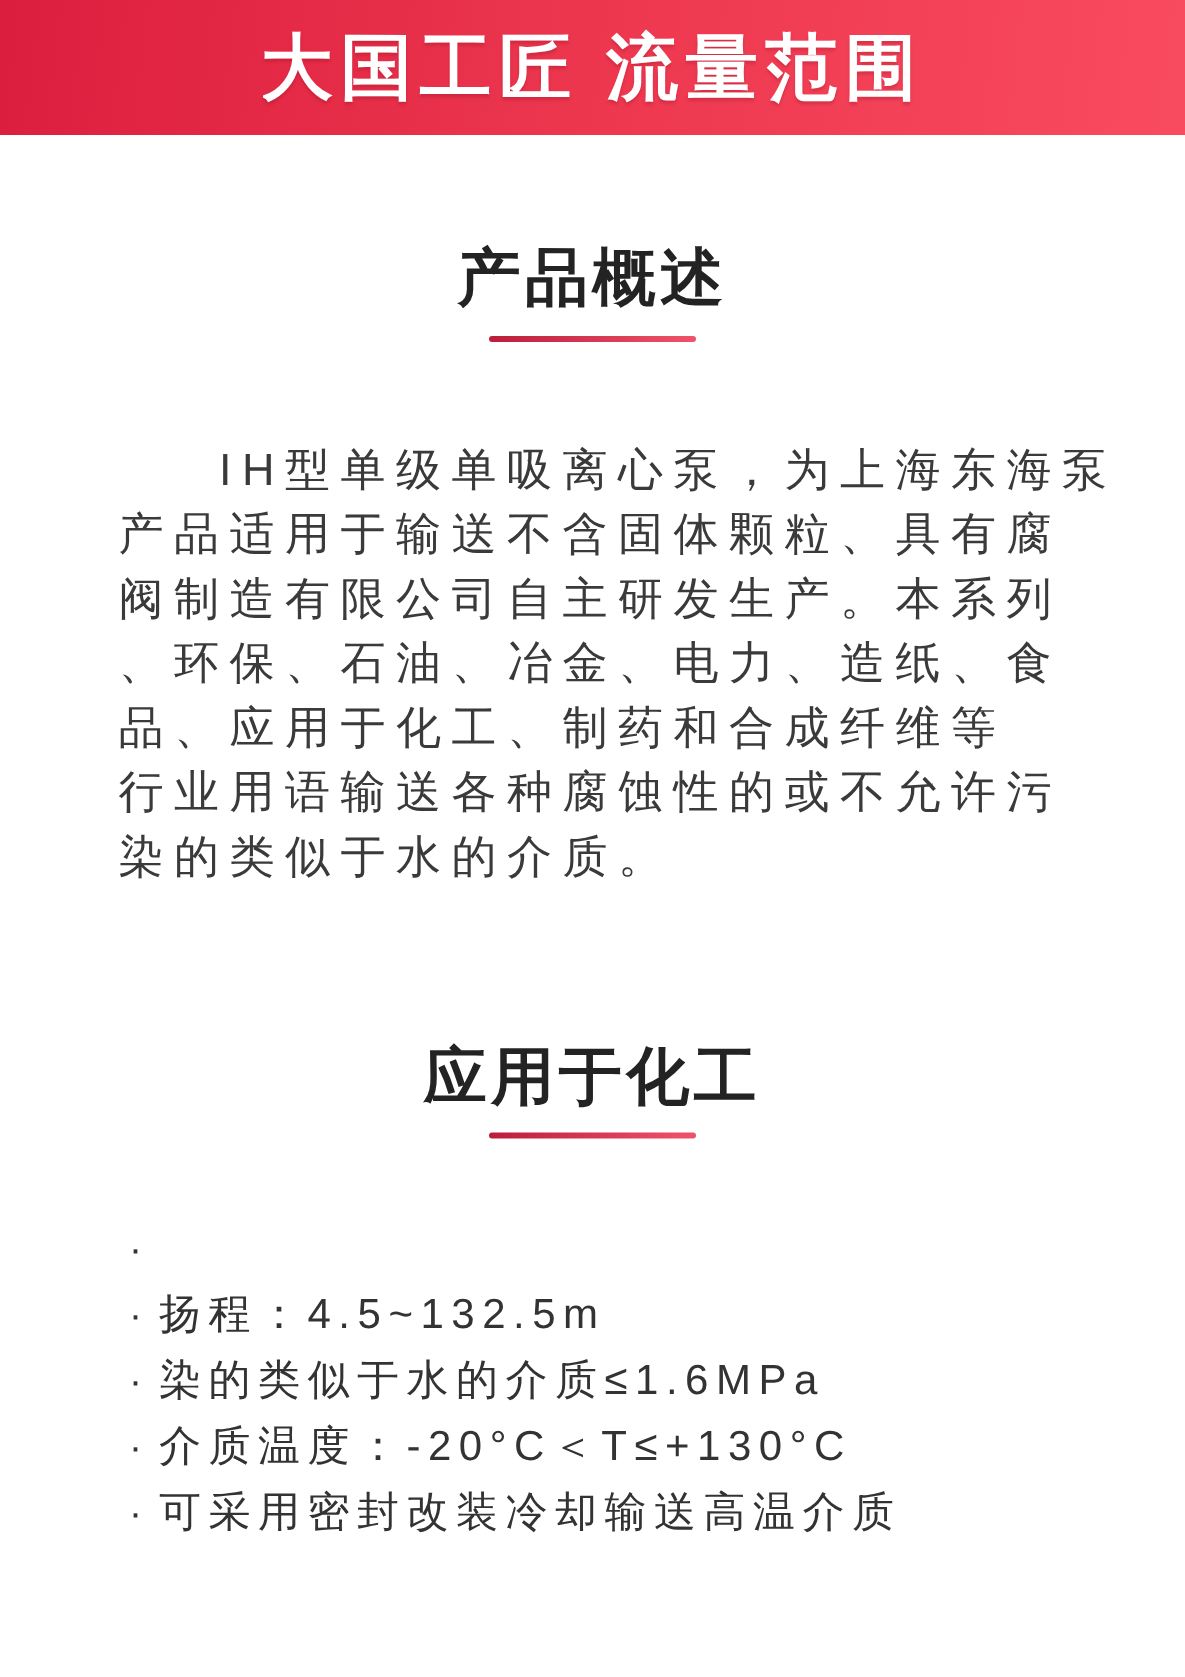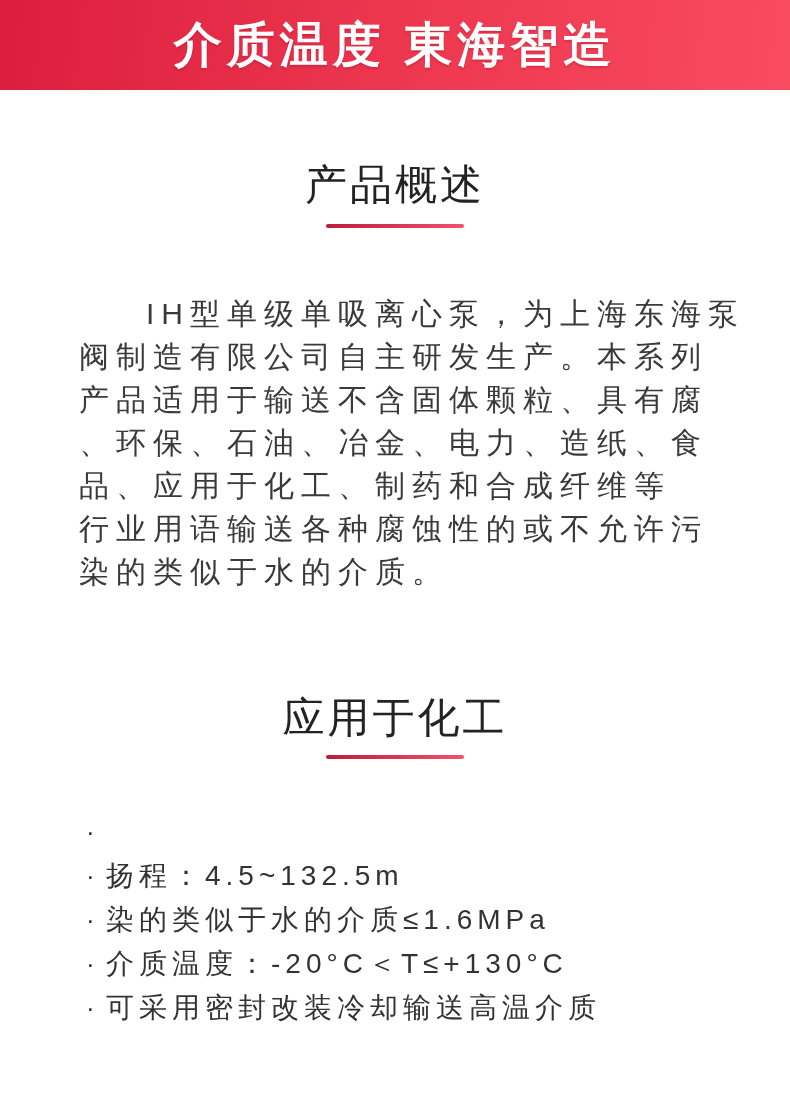--- a/index.html
+++ b/index.html
@@ -35,21 +35,21 @@
     text-shadow: 0 2px 2px rgba(140, 10, 30, 0.25);
   }
 
   
   .section-title {
     margin: 0;
     height: 50px;
     line-height: 50px;
     text-align: center;
     font-size: 42px;
-    font-weight: normal;
+    font-weight: bold;
     color: #232323;
     letter-spacing: 3px;
   }
   .section-title.overview { margin-top: 70px; }
   .section-title.conditions { margin-top: 100px; }
   .title-underline {
     width: 138px;
     height: 4px;
     margin: 14px auto 0 auto;
     border-radius: 2px;
@@ -89,30 +89,30 @@
     color: #333333;
     letter-spacing: 0;
   }
 </style>
 </head>
 <body>
 
 <div class="page">
 
   <div class="banner">
-    <div class="banner-title">介质温度 東海智造</div>
+    <div class="banner-title">大国工匠 流量范围</div>
   </div>
 
   <h2 class="section-title overview">产品概述</h2>
   <div class="title-underline"></div>
 
   <div class="overview-paragraph">
     <div class="para-line first">IH型单级单吸离心泵，为上海东海泵</div>
+    <div class="para-line">产品适用于输送不含固体颗粒、具有腐</div>
     <div class="para-line">阀制造有限公司自主研发生产。本系列</div>
-    <div class="para-line">产品适用于输送不含固体颗粒、具有腐</div>
     <div class="para-line">、环保、石油、冶金、电力、造纸、食</div>
     <div class="para-line">品、应用于化工、制药和合成纤维等</div>
     <div class="para-line">行业用语输送各种腐蚀性的或不允许污</div>
     <div class="para-line">染的类似于水的介质。</div>
   </div>
 
   <h2 class="section-title conditions">应用于化工</h2>
   <div class="title-underline"></div>
 
   <div class="cond-list">

